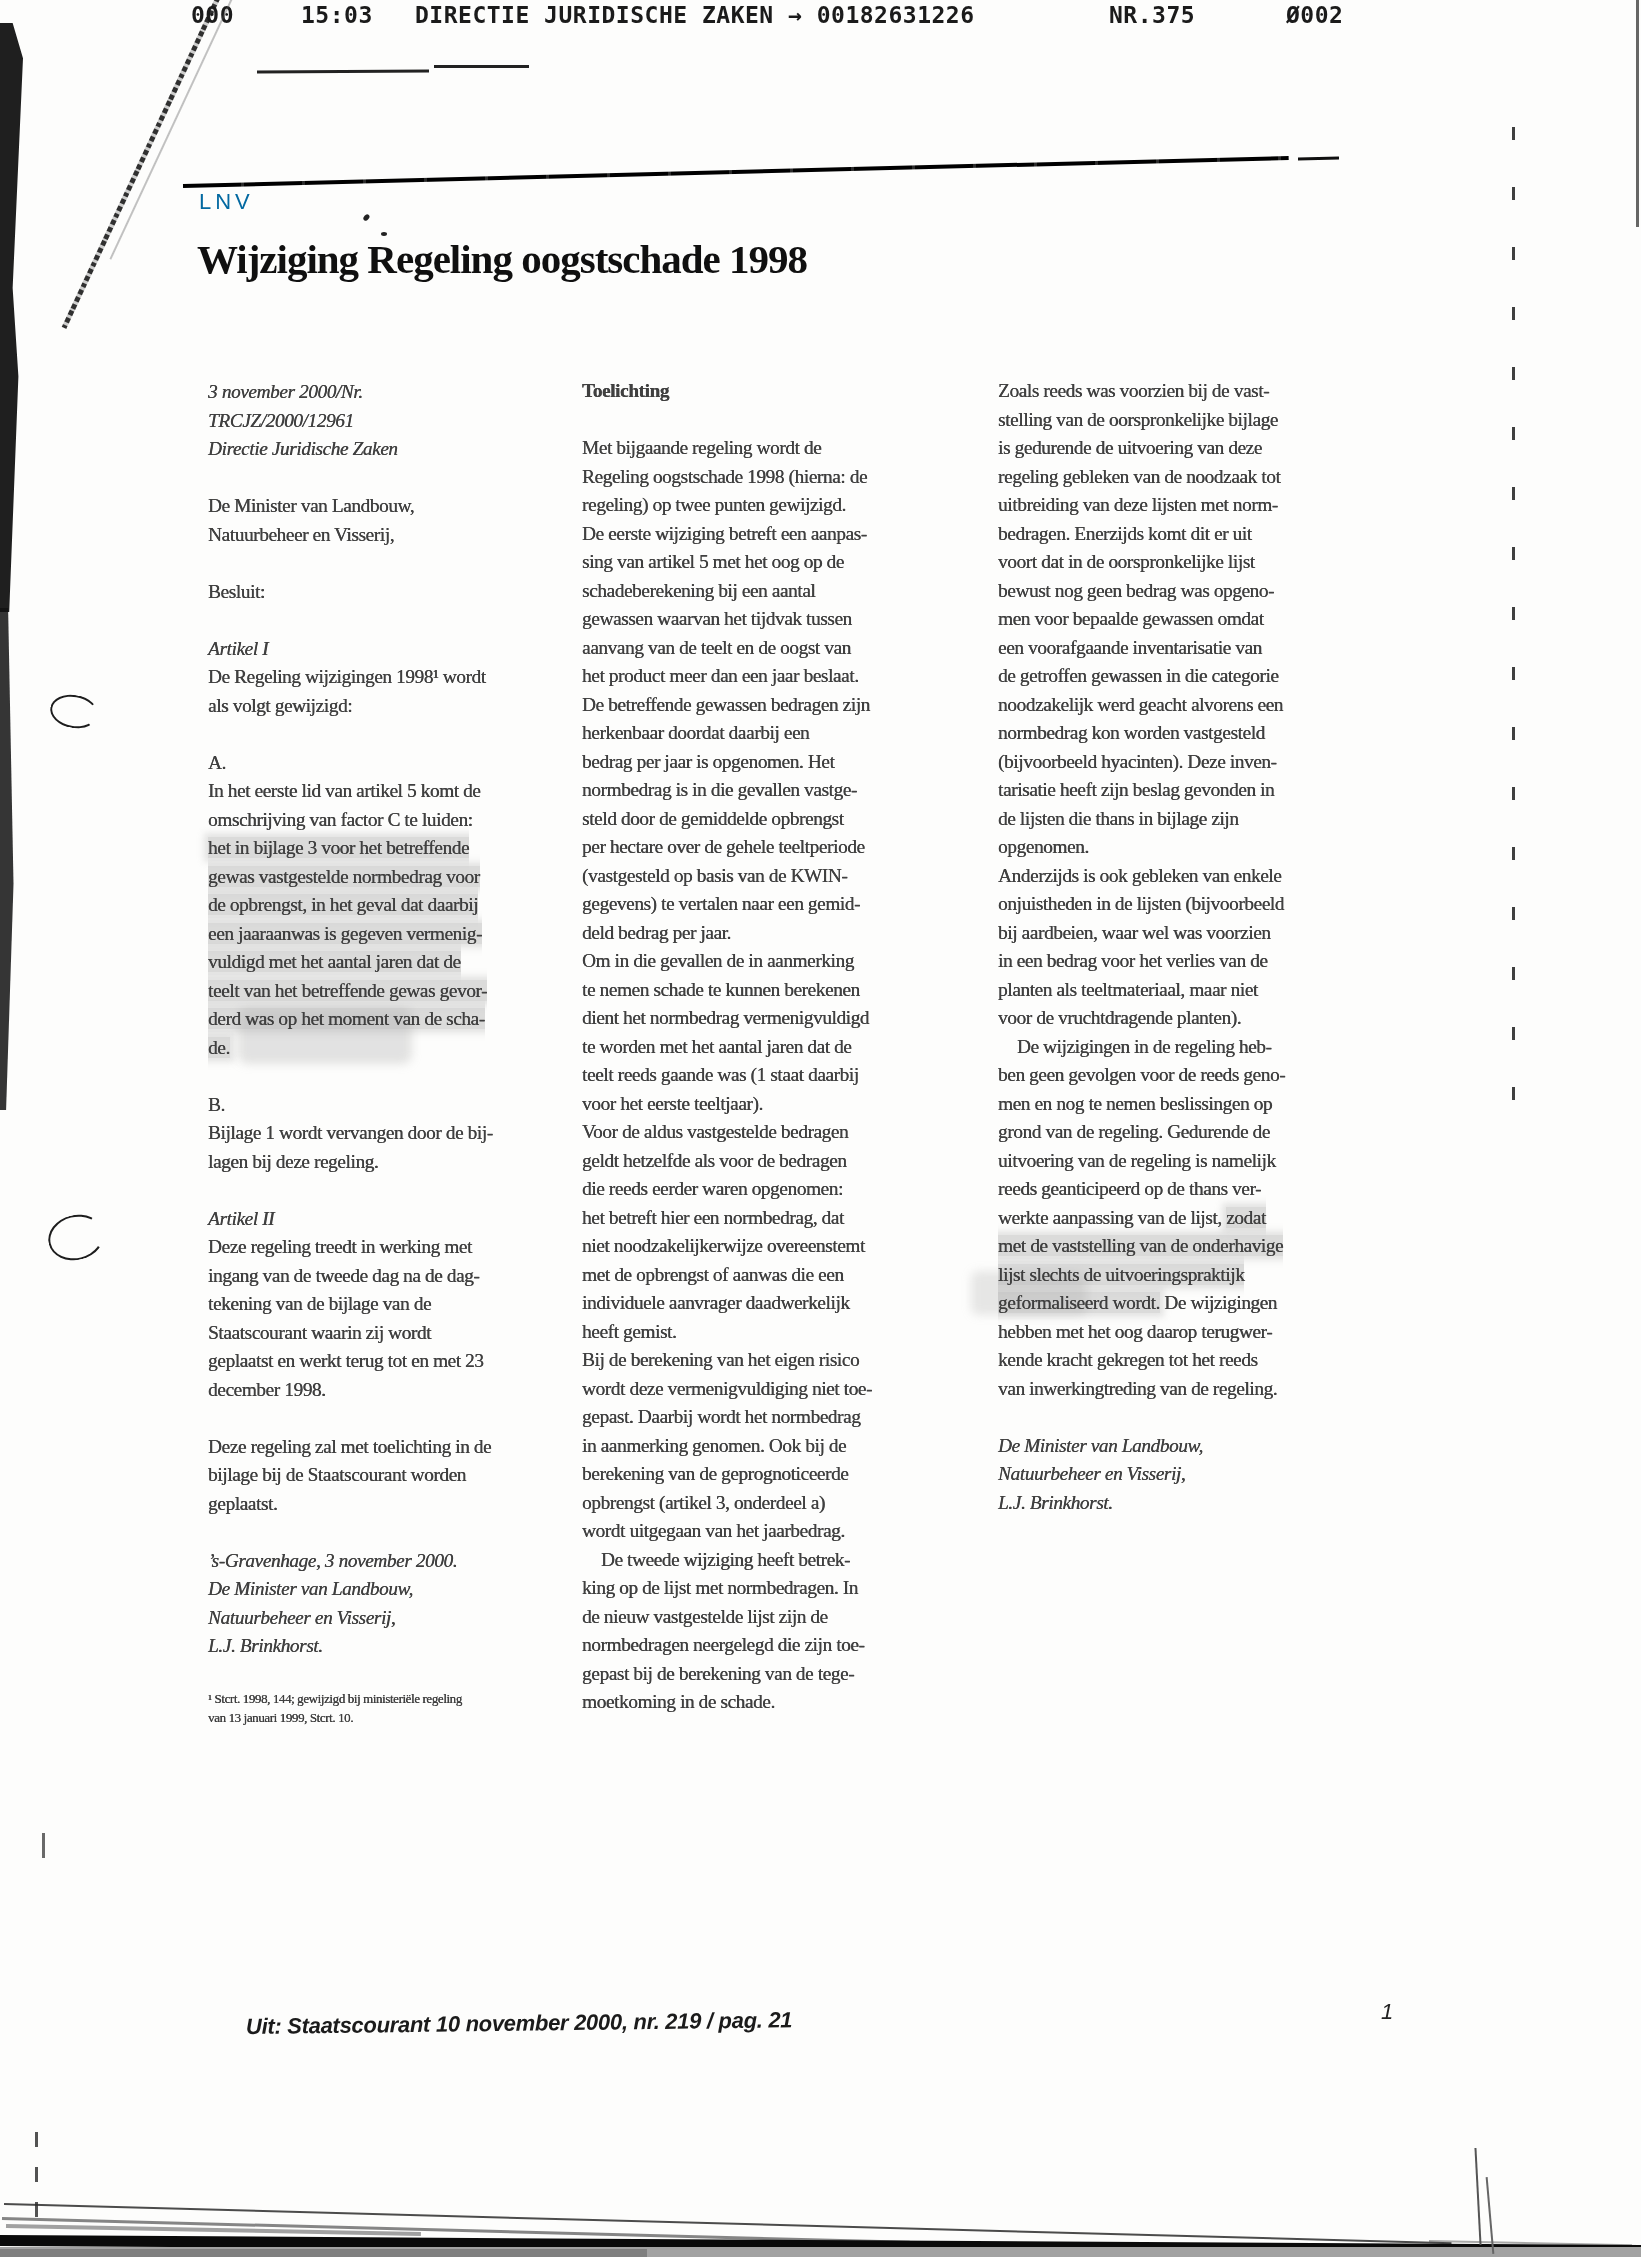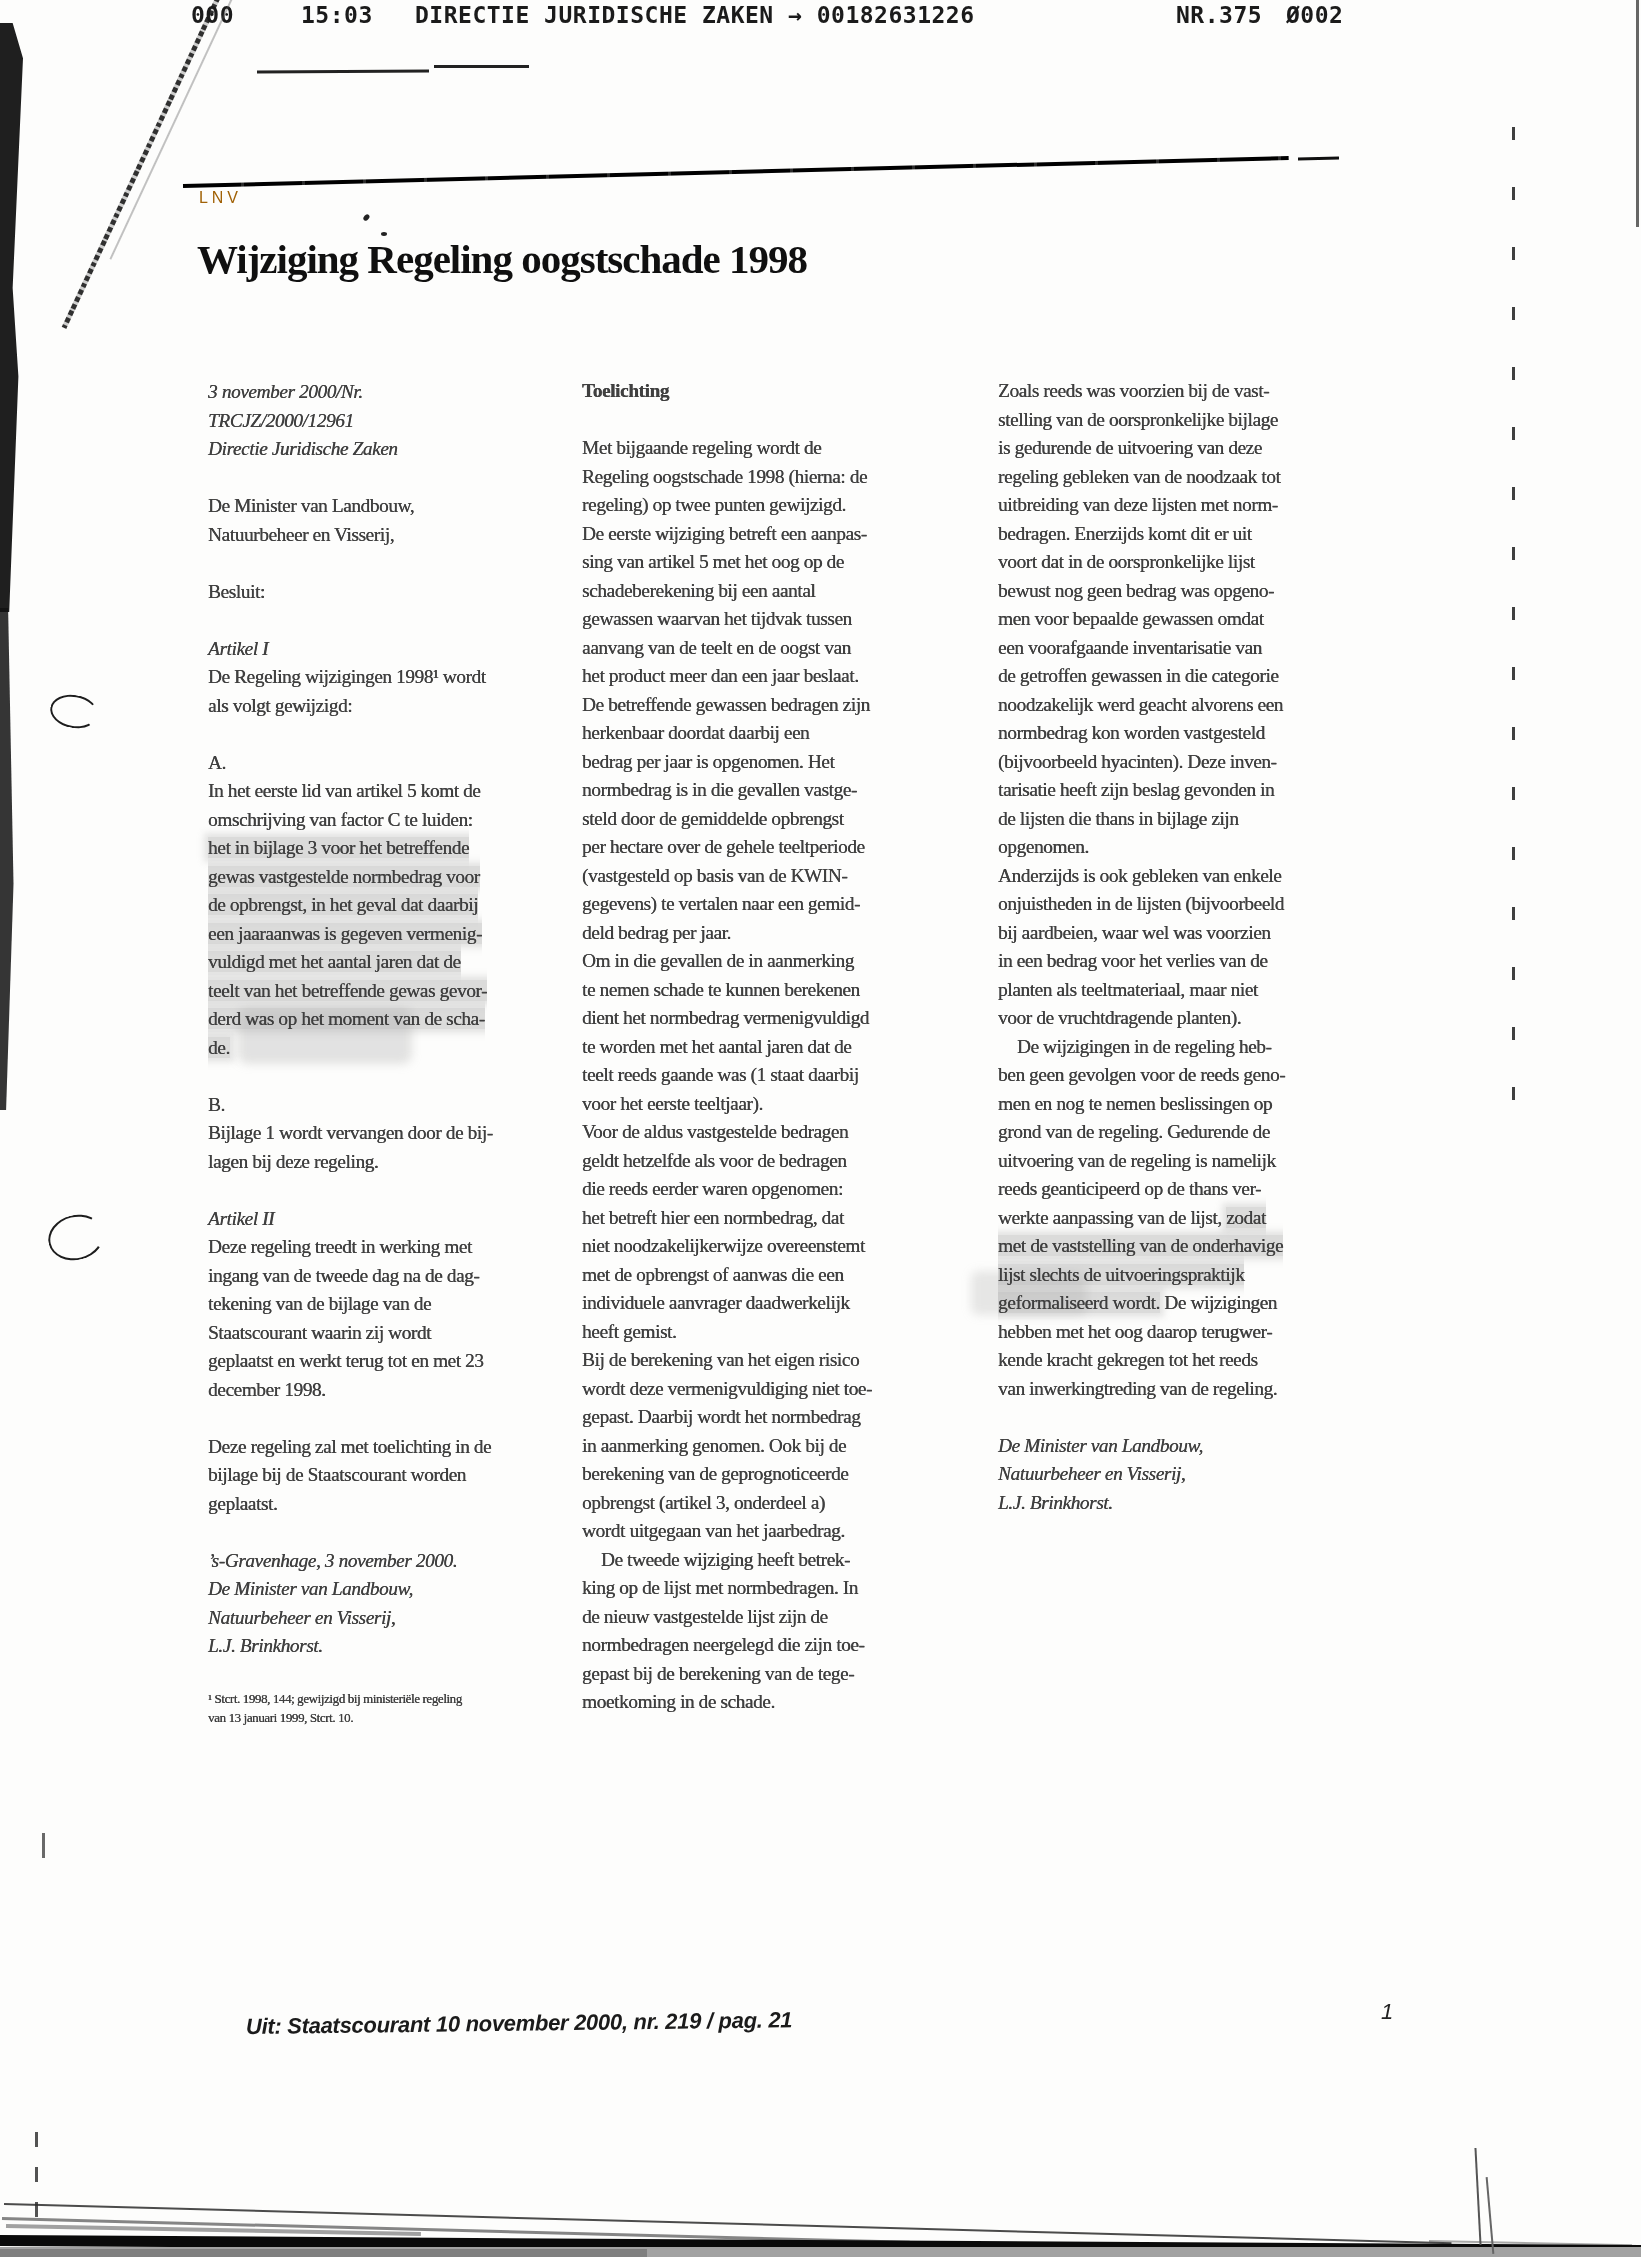--- a/index.html
+++ b/index.html
@@ -12,22 +12,22 @@
   
   .fax {
     position:absolute; top:1.9px; white-space:nowrap;
     font-family:"DejaVu Sans Mono", monospace; font-size:23px; font-weight:bold;
     color:#1b1b1b; letter-spacing:0.5px;
   }
 
   
   .lnv {
     position:absolute; left:199px; top:189px;
-    font-family:"Liberation Sans", sans-serif; font-size:16px;
-    letter-spacing:3.9px; color:#a16207;
+    font-family:"Liberation Sans", sans-serif; font-size:22px;
+    letter-spacing:3.9px; color:#0369a1;
   }
   .title {
     position:absolute; left:197px; top:235px; white-space:nowrap;
     font-family:"Liberation Serif", serif; font-weight:bold;
     font-size:41px; letter-spacing:-1px; color:#101010;
   }
 
   
   .col {
     position:absolute; width:294px; color:#404040;
@@ -114,21 +114,21 @@
     transform:rotate(-5deg); }
 </style>
 </head>
 <body>
 
 <div class="page">
 
   <span class="fax" style="left:191px;">000</span>
   <span class="fax" style="left:301px;">15:03</span>
   <span class="fax" style="left:415px;">DIRECTIE JURIDISCHE ZAKEN → 00182631226</span>
-  <span class="fax" style="left:1176px;">NR.375</span>
+  <span class="fax" style="left:1109px;">NR.375</span>
   <span class="fax" style="left:1286px;">Ø002</span>
 
   <div class="art edge-strip-upper"></div>
   <div class="art edge-strip-lower"></div>
   <div class="art crease-1"></div>
   <div class="art crease-2"></div>
   <div class="art time-underline-1"></div>
   <div class="art time-underline-2"></div>
   <div class="art rule-main"></div>
   <div class="art rule-right"></div>

